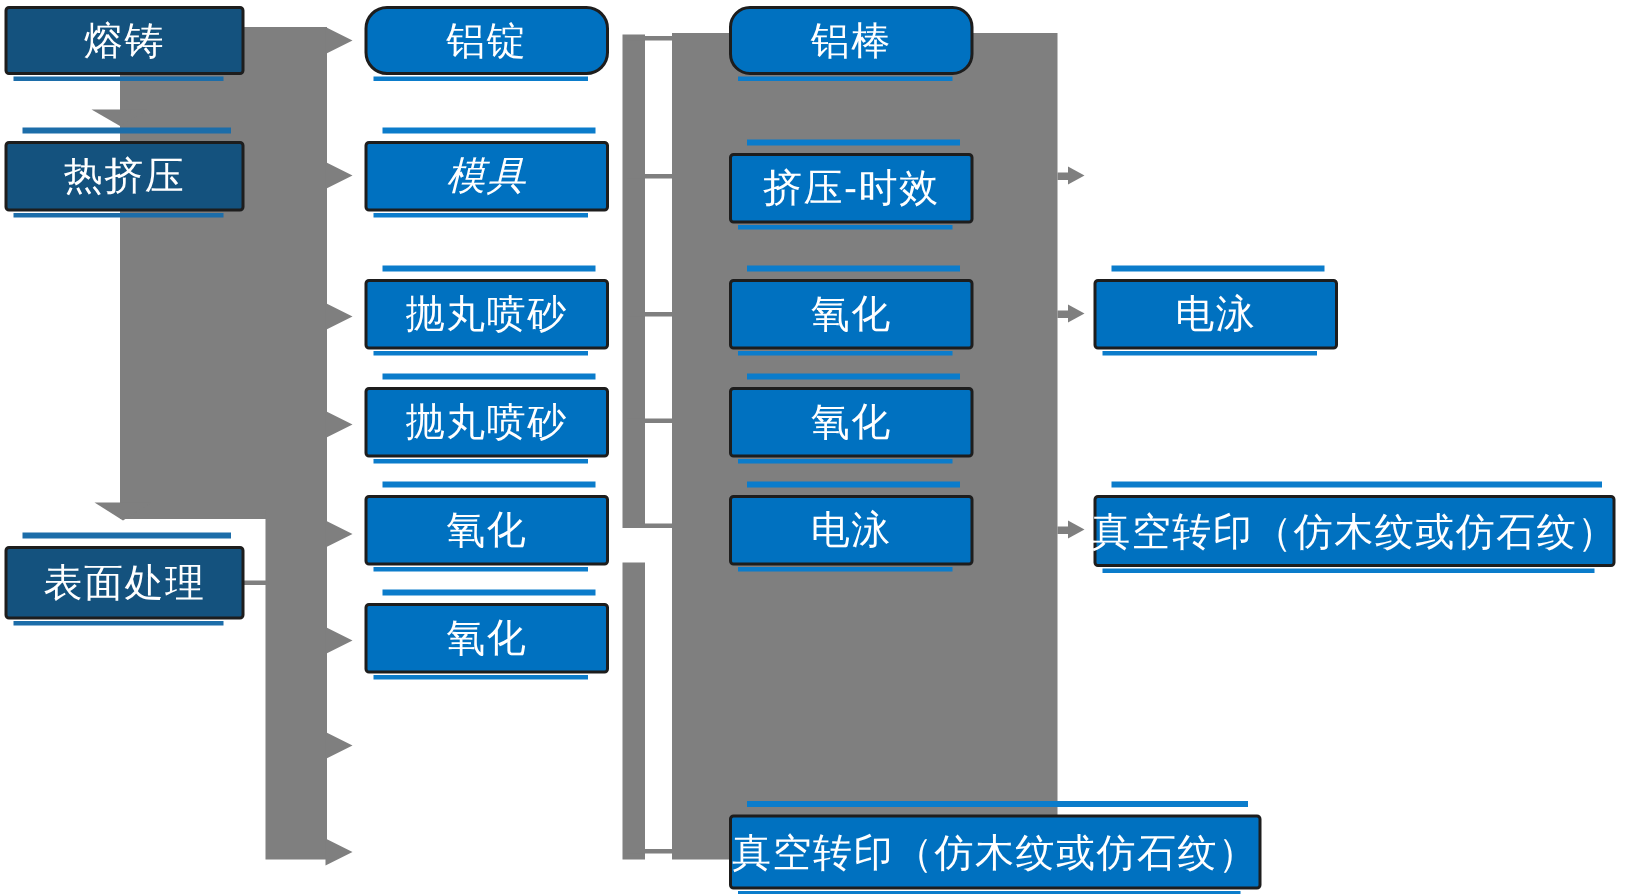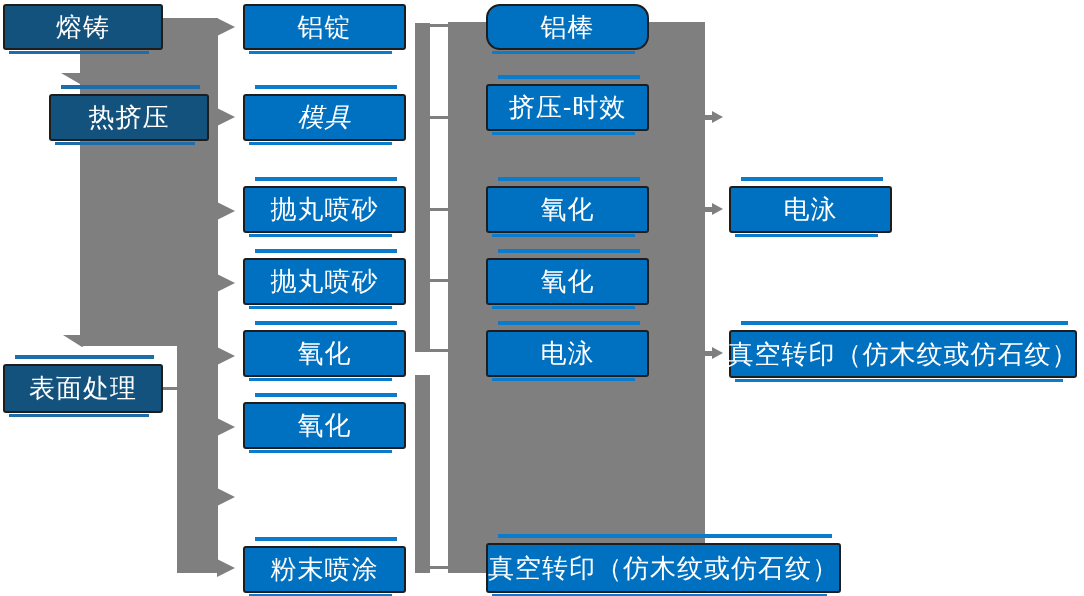--- a/index.html
+++ b/index.html
@@ -49,51 +49,48 @@
       <div class="conn" style="left: 712px; top: 111px; width: 0px; height: 0px; border-top: 6px solid transparent; border-bottom: 6px solid transparent; border-left: 11px solid rgb(127, 127, 127);"></div>
       <div class="conn" style="left: 705px; top: 207px; width: 9px; height: 5px; background: rgb(127, 127, 127);"></div>
       <div class="conn" style="left: 712px; top: 203px; width: 0px; height: 0px; border-top: 6px solid transparent; border-bottom: 6px solid transparent; border-left: 11px solid rgb(127, 127, 127);"></div>
       <div class="conn" style="left: 705px; top: 351px; width: 9px; height: 5px; background: rgb(127, 127, 127);"></div>
       <div class="conn" style="left: 712px; top: 347px; width: 0px; height: 0px; border-top: 6px solid transparent; border-bottom: 6px solid transparent; border-left: 11px solid rgb(127, 127, 127);"></div>
     </div>
   <div class="layer">
       <div class="node navy" style="left: 3px; top: 4px; width: 160px; height: 46px;">
         <span class="lbl">熔铸</span>
       </div>
-      <div class="node navy" style="left: 3px; top: 94px; width: 160px; height: 47px; margin-left: 46px;">
+      <div class="node navy" style="left: 3px; top: 94px; width: 160px; height: 47px;">
         <span class="lbl">热挤压</span>
       </div>
       <div class="node navy" style="left: 3px; top: 364px; width: 160px; height: 49px;">
         <span class="lbl">表面处理</span>
       </div>
-      <div class="node blue" style="left: 243px; top: 4px; width: 163px; height: 46px;">
+      <div class="node blue" style="left: 243px; top: 4px; width: 163px; height: 46px; border-radius: 15px;">
         <span class="lbl">铝锭</span>
       </div>
       <div class="node blue" style="left: 243px; top: 94px; width: 163px; height: 47px; font-style: italic;">
         <span class="lbl">模具</span>
       </div>
       <div class="node blue" style="left: 243px; top: 186px; width: 163px; height: 47px;">
         <span class="lbl">抛丸喷砂</span>
       </div>
       <div class="node blue" style="left: 243px; top: 258px; width: 163px; height: 47px;">
         <span class="lbl">抛丸喷砂</span>
       </div>
       <div class="node blue" style="left: 243px; top: 330px; width: 163px; height: 47px;">
         <span class="lbl">氧化</span>
       </div>
       <div class="node blue" style="left: 243px; top: 402px; width: 163px; height: 47px;">
         <span class="lbl">氧化</span>
       </div>
-      <div class="node blue" style="left: 243px; top: 546px; width: 163px; height: 47px;">
-        <span class="lbl">粉末喷涂</span>
-      </div>
       <div class="node blue" style="left: 486px; top: 4px; width: 163px; height: 46px; border-radius: 14px;">
         <span class="lbl">铝棒</span>
       </div>
-      <div class="node blue" style="left: 486px; top: 84px; width: 163px; height: 47px;">
+      <div class="node blue" style="left: 486px; top: 102px; width: 163px; height: 47px;">
         <span class="lbl">挤压-时效</span>
       </div>
       <div class="node blue" style="left: 486px; top: 186px; width: 163px; height: 47px;">
         <span class="lbl">氧化</span>
       </div>
       <div class="node blue" style="left: 486px; top: 258px; width: 163px; height: 47px;">
         <span class="lbl">氧化</span>
       </div>
       <div class="node blue" style="left: 486px; top: 330px; width: 163px; height: 47px;">
         <span class="lbl">电泳</span>

